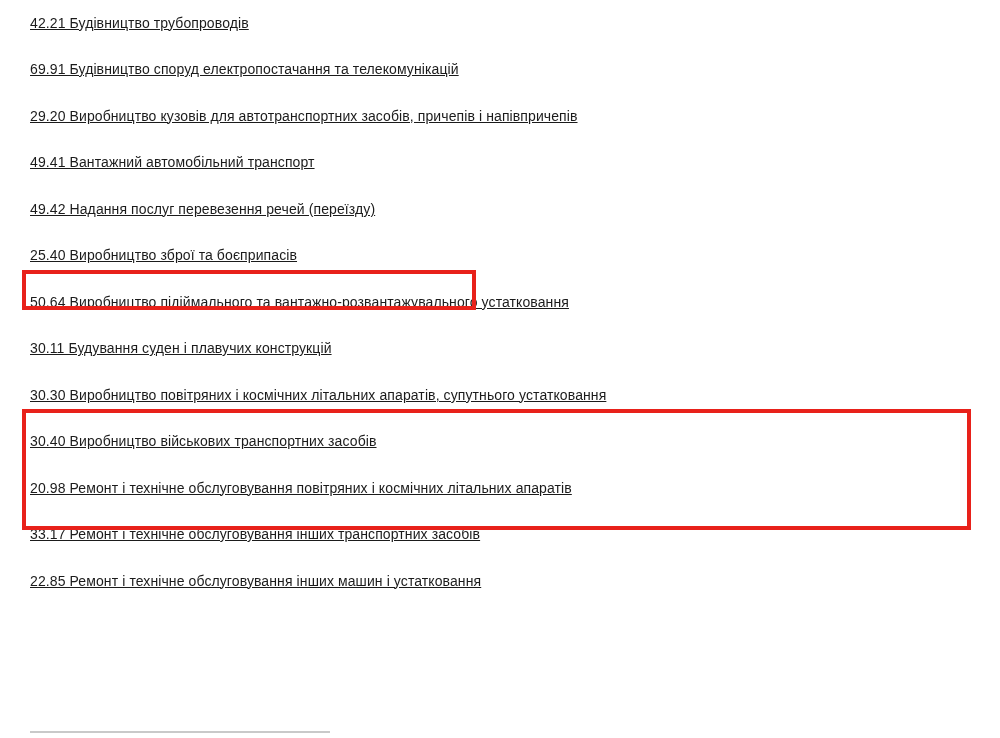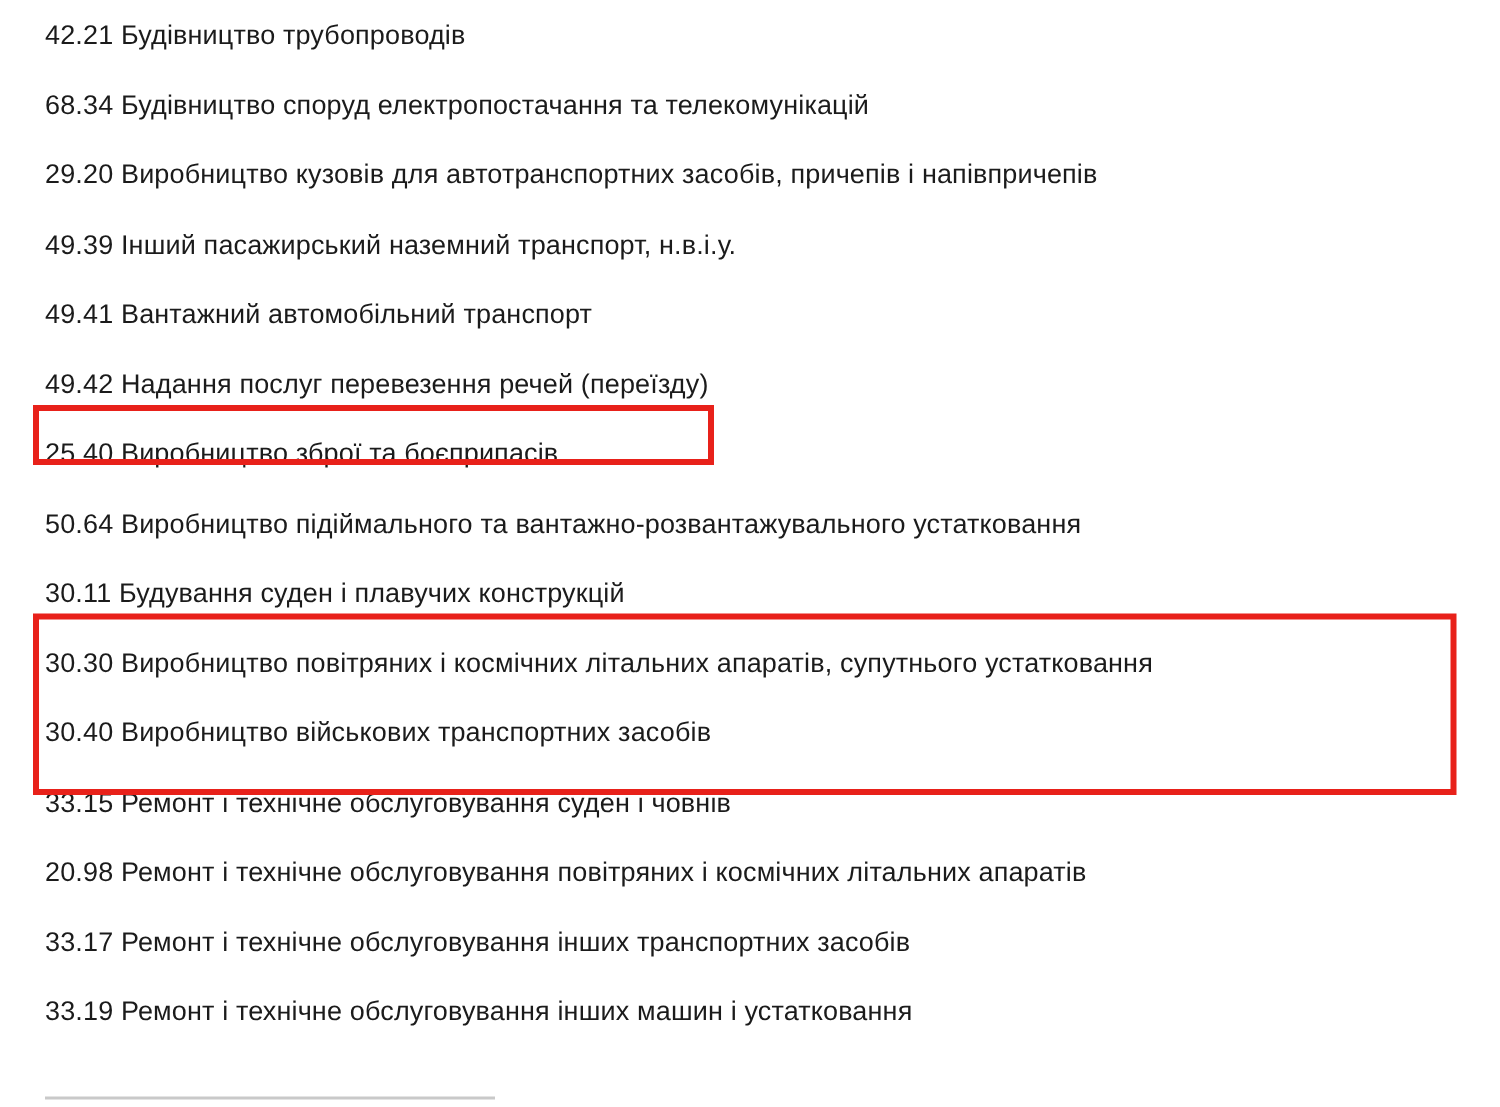--- a/index.html
+++ b/index.html
@@ -34,25 +34,26 @@
   .row {
     position: relative;
     height: 46.5px;
     display: flex;
     align-items: center;
     padding-left: 30px;
     box-sizing: border-box;
   }
 
   .row .text {
-    font-size: 18px;
+    font-size: 14px;
     line-height: 1.25;
     letter-spacing: 0.1px;
     white-space: nowrap;
     color: #1b1b1b;
+    text-decoration: underline;
   }
 
   
   .hl {
     position: absolute;
     border: 4px solid #e8211a;
     box-sizing: border-box;
     pointer-events: none;
   }
 
@@ -84,27 +85,24 @@
 </head>
 <body>
 
 <div class="doc">
 
   <ul class="list">
     <li class="row">
       <span class="text">42.21 Будівництво трубопроводів</span>
     </li>
     <li class="row">
-      <span class="text">68.34 Будівництво споруд електропостачання та телекомунікацій</span>
+      <span class="text">69.91 Будівництво споруд електропостачання та телекомунікацій</span>
     </li>
     <li class="row">
       <span class="text">29.20 Виробництво кузовів для автотранспортних засобів, причепів і напівпричепів</span>
-    </li>
-    <li class="row">
-      <span class="text">49.39 Інший пасажирський наземний транспорт, н.в.і.у.</span>
     </li>
     <li class="row">
       <span class="text">49.41 Вантажний автомобільний транспорт</span>
     </li>
     <li class="row">
       <span class="text">49.42 Надання послуг перевезення речей (переїзду)</span>
     </li>
     <li class="row">
       <span class="text">25.40 Виробництво зброї та боєприпасів</span>
     </li>
@@ -114,30 +112,27 @@
     <li class="row">
       <span class="text">30.11 Будування суден і плавучих конструкцій</span>
     </li>
     <li class="row">
       <span class="text">30.30 Виробництво повітряних і космічних літальних апаратів, супутнього устатковання</span>
     </li>
     <li class="row">
       <span class="text">30.40 Виробництво військових транспортних засобів</span>
     </li>
     <li class="row">
-      <span class="text">33.15 Ремонт і технічне обслуговування суден і човнів</span>
-    </li>
-    <li class="row">
       <span class="text">20.98 Ремонт і технічне обслуговування повітряних і космічних літальних апаратів</span>
     </li>
     <li class="row">
       <span class="text">33.17 Ремонт і технічне обслуговування інших транспортних засобів</span>
     </li>
     <li class="row">
-      <span class="text">33.19 Ремонт і технічне обслуговування інших машин і устатковання</span>
+      <span class="text">22.85 Ремонт і технічне обслуговування інших машин і устатковання</span>
     </li>
   </ul>
 
   <div class="hl" id="hl-weapons"></div>
   <div class="hl" id="hl-transport"></div>
 
   <div class="bottom-artifact"></div>
 </div>
 
 </body></html>

